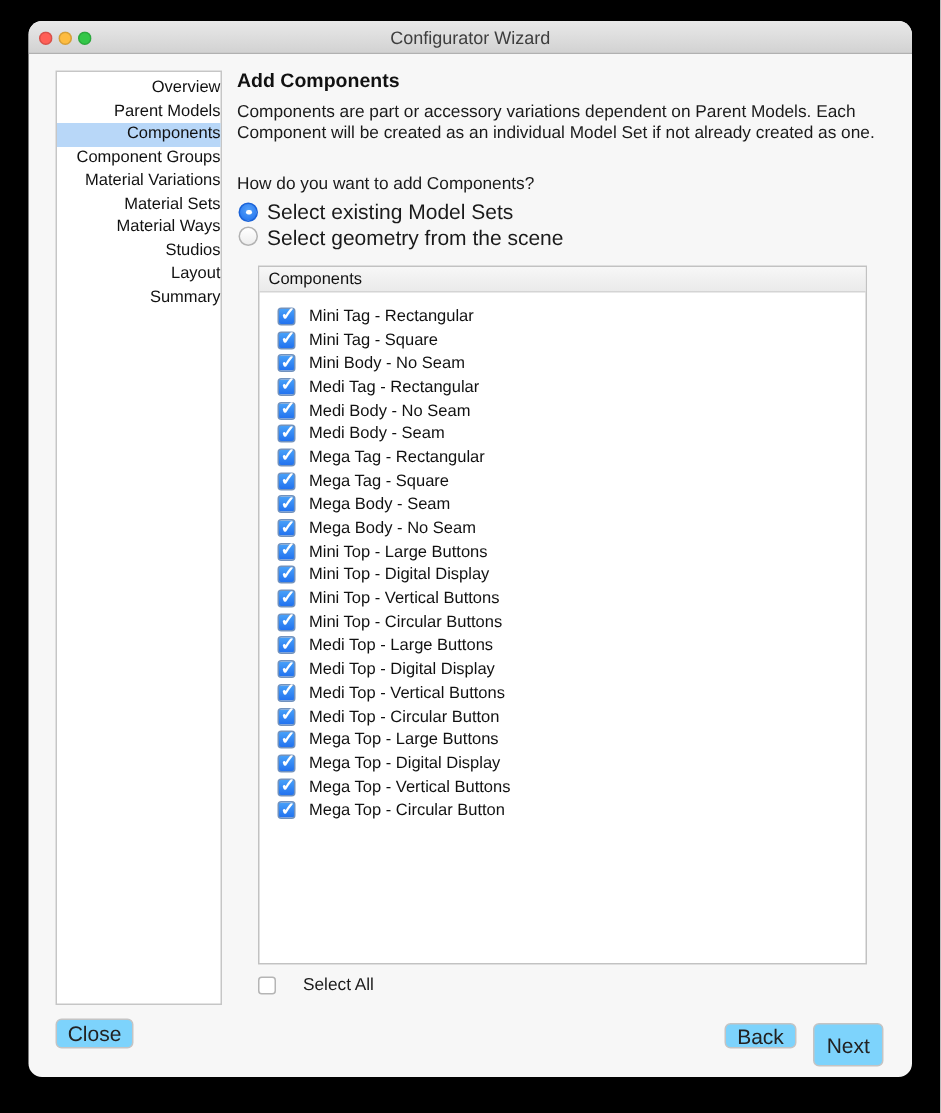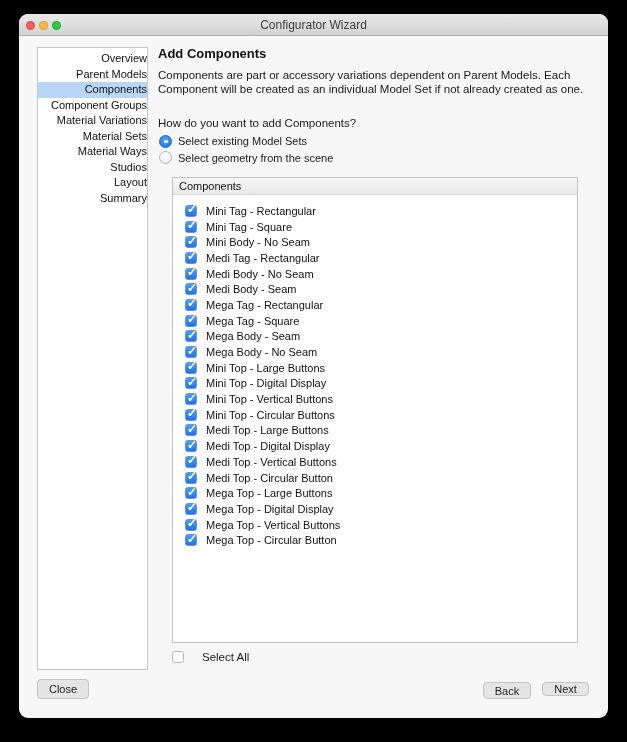--- a/index.html
+++ b/index.html
@@ -29,44 +29,44 @@
   .question { position:absolute; left:139px; top:103px; font-size:11.5px; color:#1a1a1a; }
 
   .radio-group { position:absolute; left:140px; top:119px; }
   .radio-row { display:flex; align-items:center; height:16.5px; gap:6px; }
   .radio { width:13px; height:13px; border-radius:50%; border:1px solid #b2b2b2;
            background:linear-gradient(#fff,#ededed); position:relative; flex:0 0 auto; }
   .radio.selected { background:radial-gradient(circle at 50% 35%, #55a1f9, #1e70ee);
                     border:1px solid #1a63d8; }
   .radio.selected::after { content:''; position:absolute; left:4px; top:4px; width:3.5px;
                            height:3.5px; border-radius:50%; background:#fff; }
-  .radio-label { font-size:11px; color:#1a1a1a; white-space:nowrap; }
+  .radio-label { font-size:14px; color:#1a1a1a; white-space:nowrap; }
 
   .listbox { position:absolute; left:153px; top:163px; width:406px; height:466px;
              background:#fff; border:1px solid #c2c2c2; }
   .list-header { height:17px; line-height:16px; background:linear-gradient(#f7f7f7,#eaeaea);
                  border-bottom:1px solid #d4d4d4; font-size:11px; color:#111; padding-left:6px; }
   .list-items { padding-top:8px; }
   .list-row { display:flex; align-items:center; height:15.7px; padding-left:12px; gap:9px; }
   .checkbox { width:12px; height:12px; border-radius:2.5px; position:relative; flex:0 0 auto; }
   .checkbox.checked { background:linear-gradient(#47a0f9,#2272ef); border:1px solid #7292bd; }
   .checkbox.unchecked { background:#fff; border:1px solid #b5b5b5; }
   .checkbox.checked::after { content:'✓'; position:absolute; left:1px; top:-3.5px;
                              color:#fff; font-size:12px; font-weight:bold; }
   .list-label { font-size:11px; color:#111; white-space:nowrap; }
 
   .select-all-row { position:absolute; left:153px; top:637px; display:flex; align-items:center; gap:18px; }
   .select-all-label { font-size:11.5px; color:#1a1a1a; }
 
-  .btn { position:absolute; background:#e5e5e5; border:1px solid #c4c4c4; border-radius:4px;
-         font-size:11px; color:#222; display:flex; align-items:center; justify-content:center;
+  .btn { position:absolute; background:#7dd3fc; border:1px solid #c4c4c4; border-radius:4px;
+         font-size:14px; color:#222; display:flex; align-items:center; justify-content:center;
          font-family:"Liberation Sans", sans-serif; }
   .btn-close { left:18px; top:665px; width:52px; height:20px; }
   .btn-back  { left:464px; top:668px; width:48px; height:17px; }
-  .btn-next  { left:523px; top:668px; width:47px; height:14px; }
+  .btn-next  { left:523px; top:668px; width:47px; height:29px; }
 </style>
 </head>
 <body>
 
 <div class="screen">
   <div class="window">
 
     <div class="titlebar">
       <div class="traffic">
         <span class="light red"></span>

